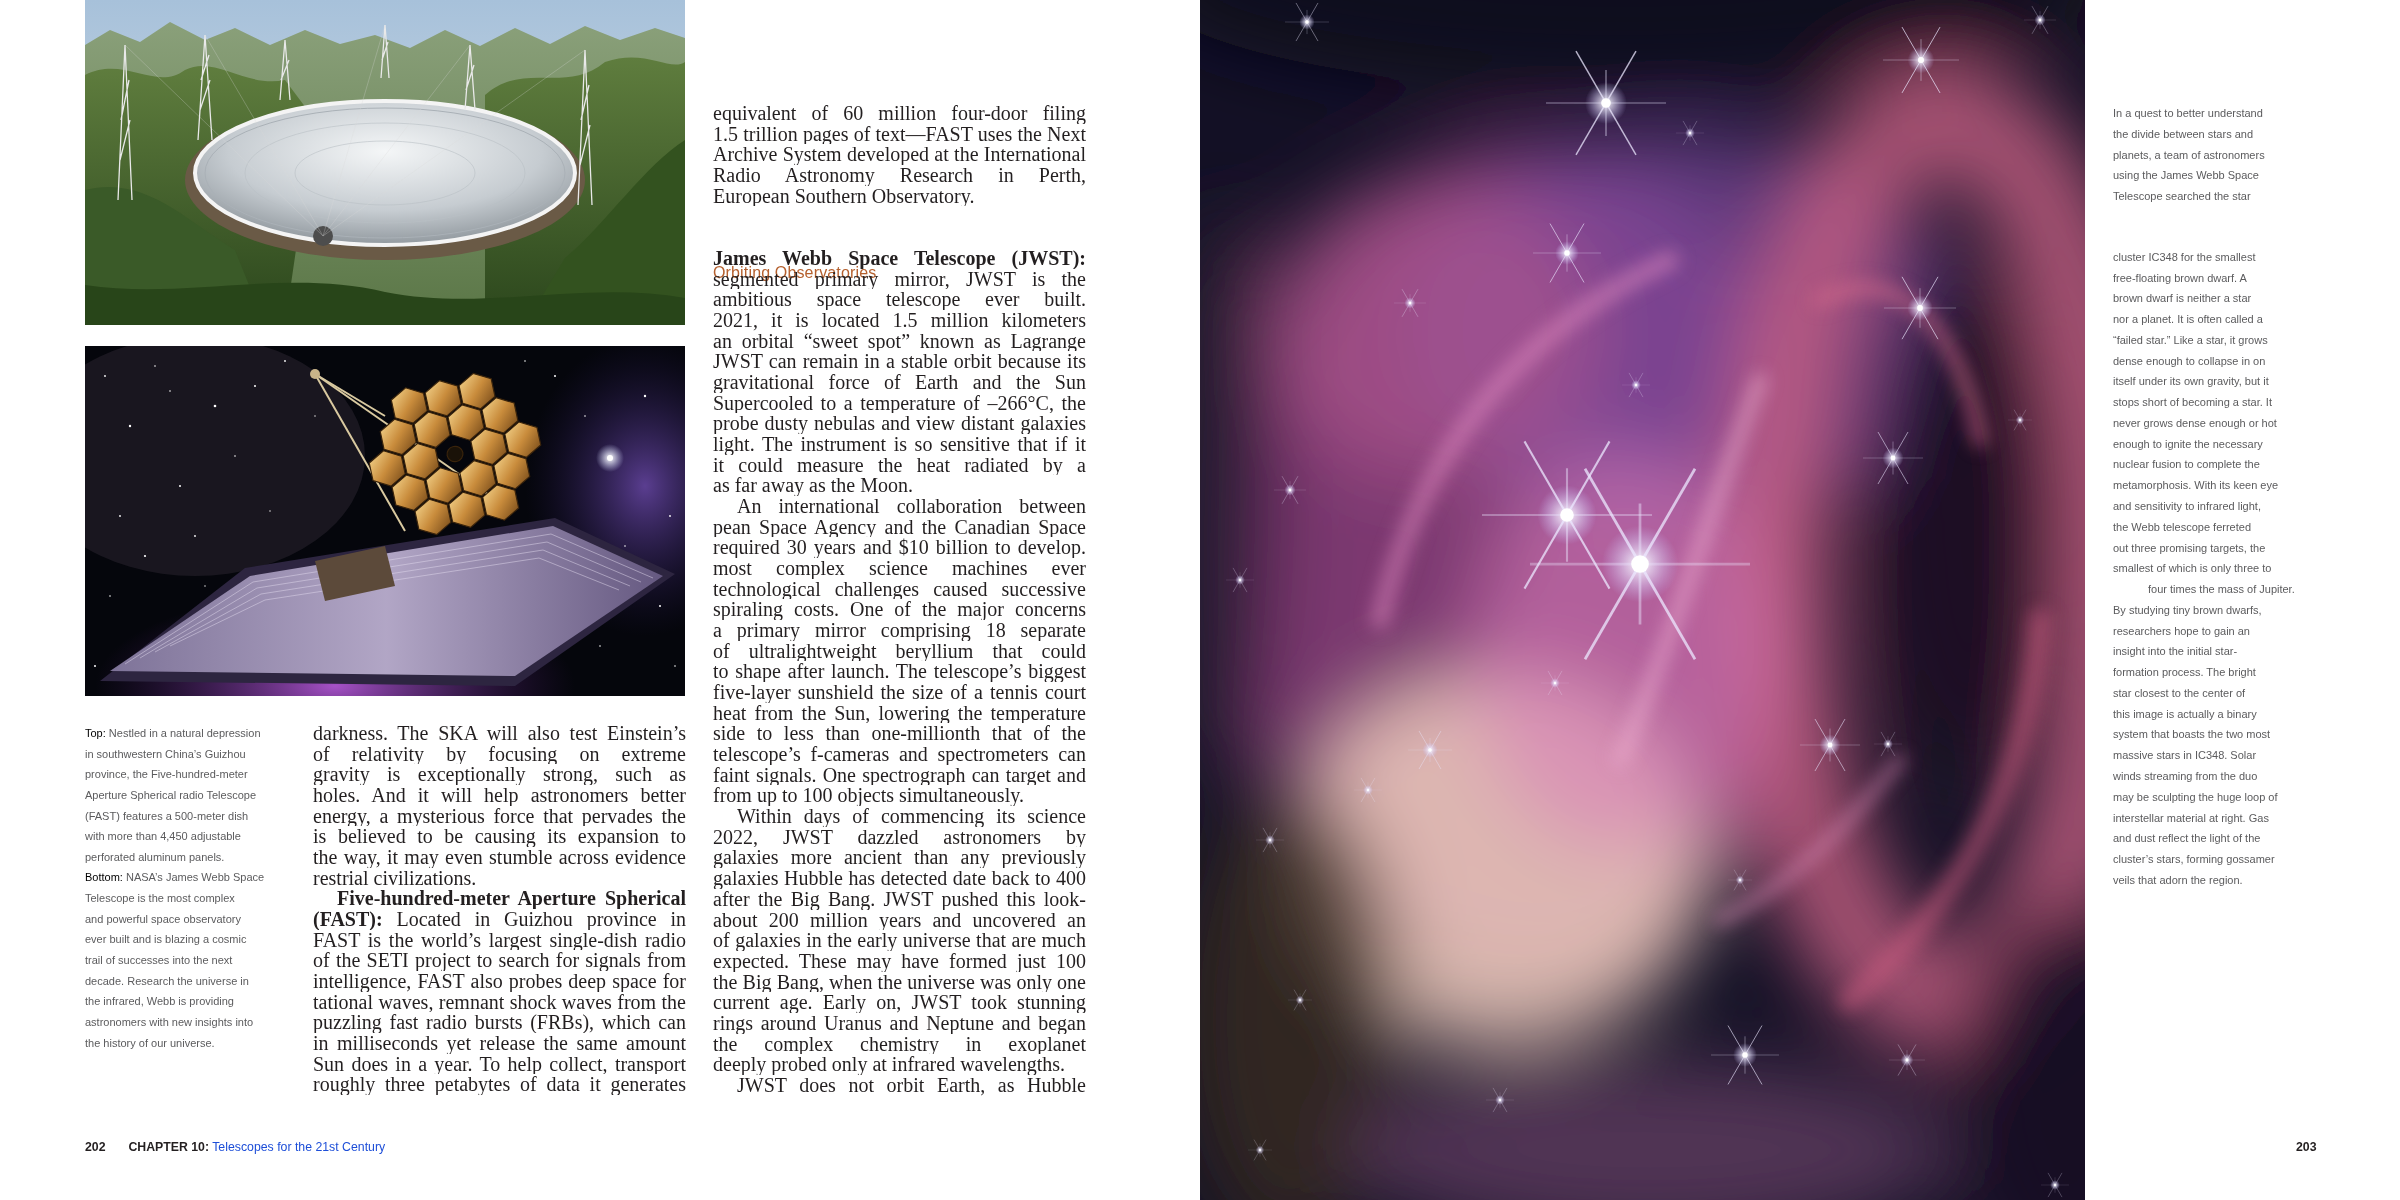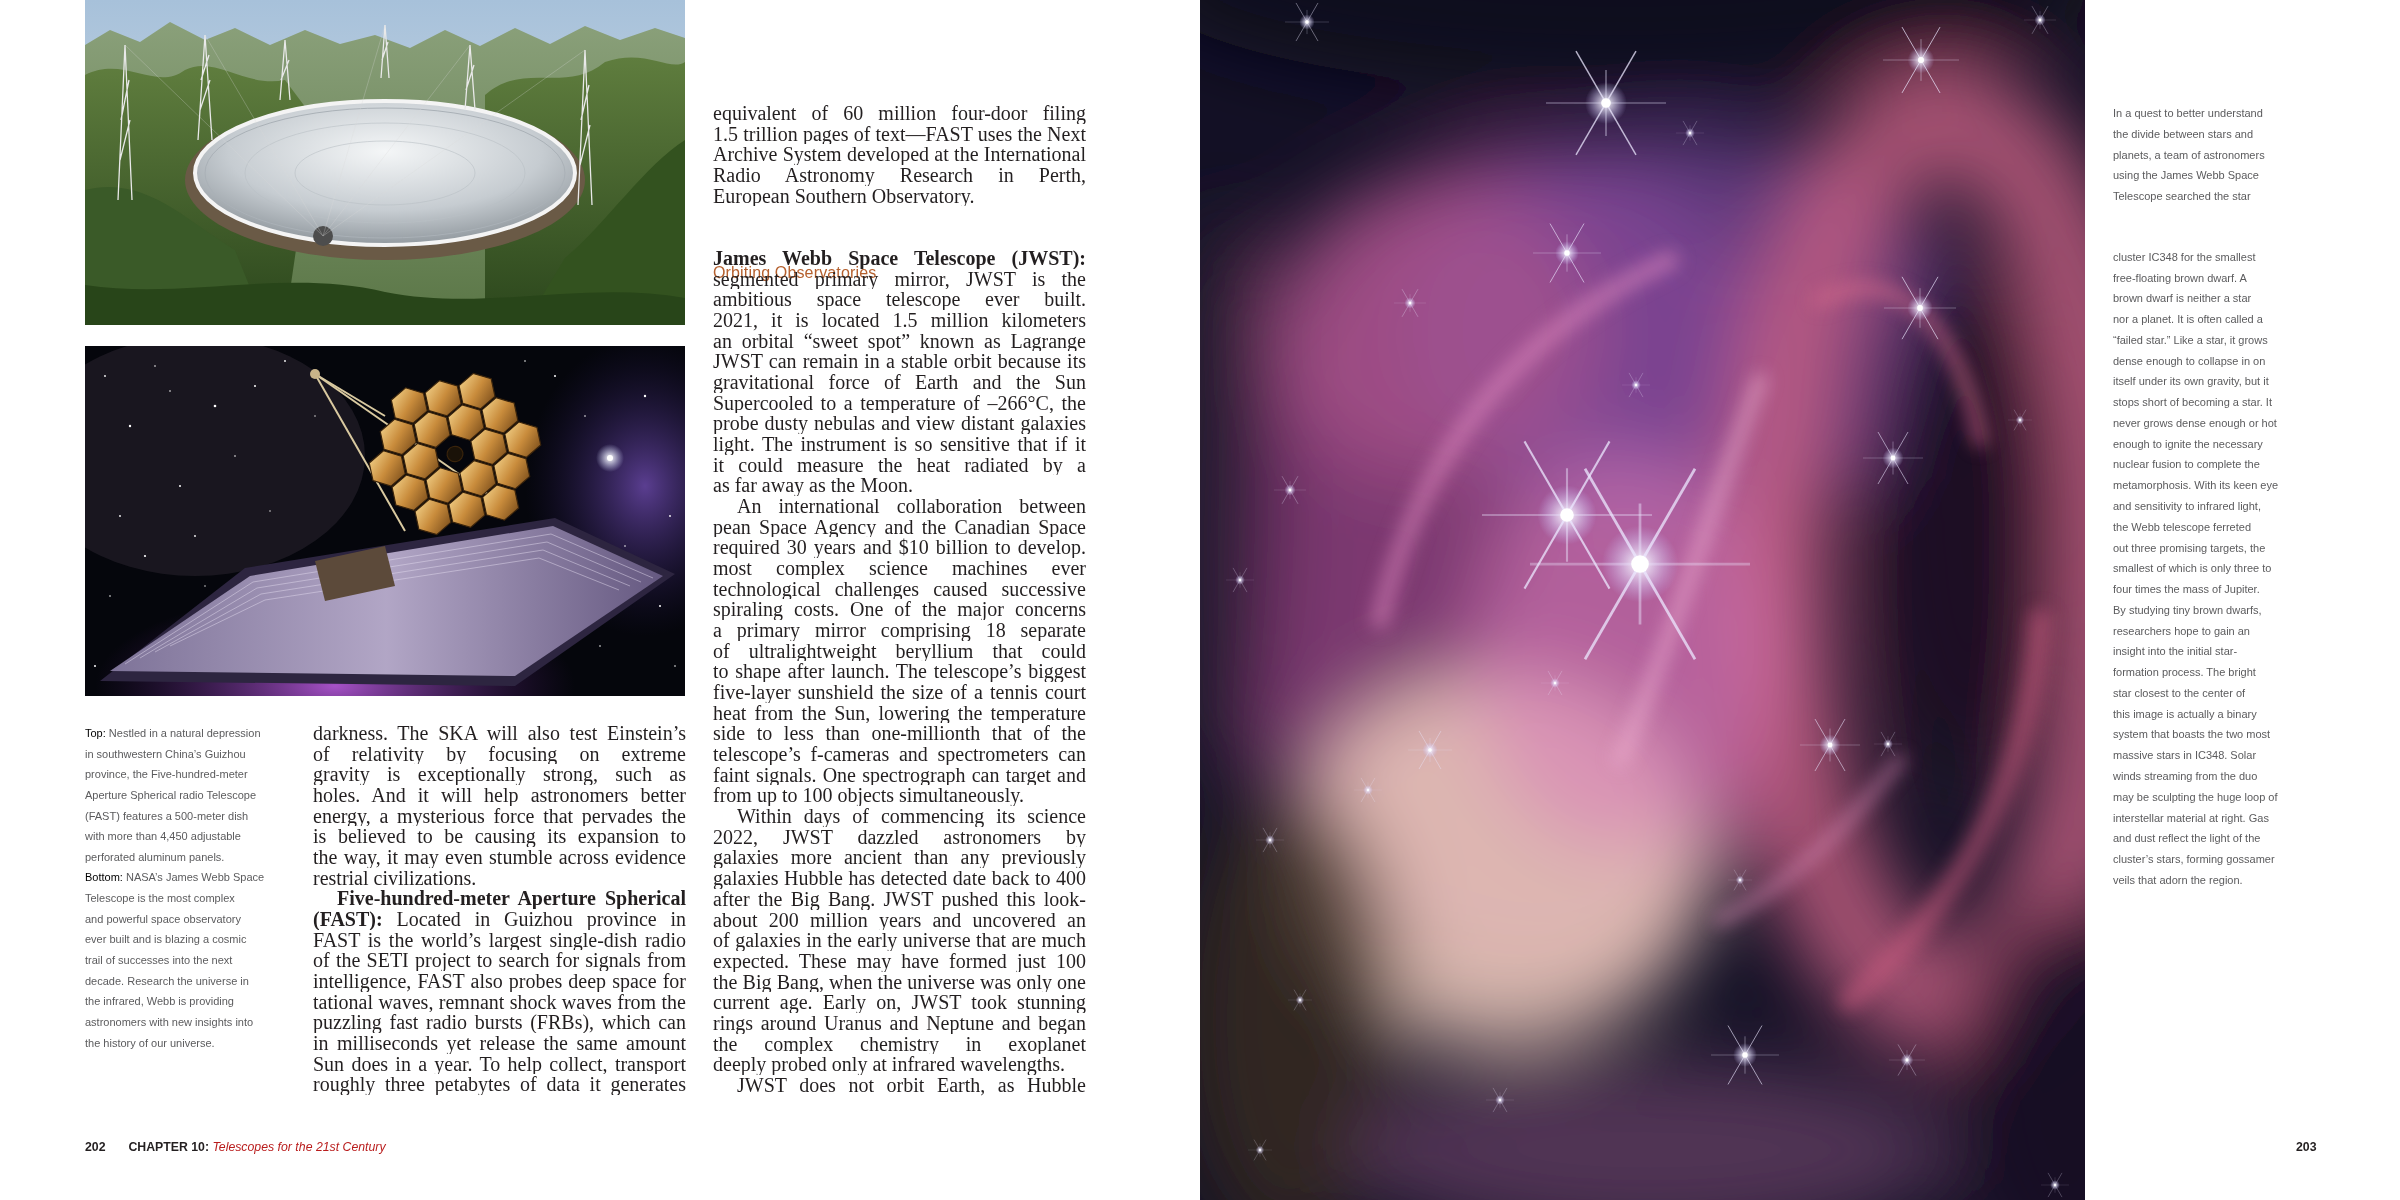--- a/index.html
+++ b/index.html
@@ -19,21 +19,21 @@
 
     .caption-col { position: absolute; font-family: Liberation Sans, sans-serif; font-size: 11px; color: #5b5b5d; }
     .caption-col .line { height: 20.65px; line-height: 20.65px; white-space: nowrap; }
     .caption-col .line b { font-weight: normal; color: #000000; text-align: right; }
 
     .section-heading { position: absolute; left: 713px; top: 226px; font-family: "Liberation Sans", sans-serif; font-size: 16px; line-height: 22px; letter-spacing: 0.15px; }
 
     .footer { position: absolute; top: 1138px; font-family: "Liberation Sans", sans-serif; font-size: 12.3px; line-height: 18px; white-space: nowrap; }
     .footer .num { font-weight: bold; color: #231f20; }
     .footer .chap { font-weight: bold; color: #231f20; }
-    .footer .title { color: #b91c1c; font-style: italic; }
+    .footer .title { color: #1d4ed8; }
   </style>
 </head>
 <body>
 
 <div class="spread">
 
   <div class="page page-left">
 
     <div class="photo" style="left:85px;top:0;width:600px;height:325px;">
       <svg viewBox="0 0 600 325" preserveAspectRatio="none">
@@ -389,21 +389,21 @@
         <div class="line" style="height:20.78px;line-height:20.78px;"><span>itself under its own gravity, but it</span></div>
         <div class="line" style="height:20.78px;line-height:20.78px;"><span>stops short of becoming a star. It</span></div>
         <div class="line" style="height:20.78px;line-height:20.78px;"><span>never grows dense enough or hot</span></div>
         <div class="line" style="height:20.78px;line-height:20.78px;"><span>enough to ignite the necessary</span></div>
         <div class="line" style="height:20.78px;line-height:20.78px;"><span>nuclear fusion to complete the</span></div>
         <div class="line" style="height:20.78px;line-height:20.78px;"><span>metamorphosis. With its keen eye</span></div>
         <div class="line" style="height:20.78px;line-height:20.78px;"><span>and sensitivity to infrared light,</span></div>
         <div class="line" style="height:20.78px;line-height:20.78px;"><span>the Webb telescope ferreted</span></div>
         <div class="line" style="height:20.78px;line-height:20.78px;"><span>out three promising targets, the</span></div>
         <div class="line" style="height:20.78px;line-height:20.78px;"><span>smallest of which is only three to</span></div>
-        <div class="line" style="height:20.78px;line-height:20.78px;"><span>four times the mass of Jupiter.</span></div>
+        <div class="line" style="height:20.78px;line-height:20.78px;margin-left:35px;"><span>four times the mass of Jupiter.</span></div>
         <div class="line" style="height:20.78px;line-height:20.78px;"><span>By studying tiny brown dwarfs,</span></div>
         <div class="line" style="height:20.78px;line-height:20.78px;"><span>researchers hope to gain an</span></div>
         <div class="line" style="height:20.78px;line-height:20.78px;"><span>insight into the initial star-</span></div>
         <div class="line" style="height:20.78px;line-height:20.78px;"><span>formation process. The bright</span></div>
         <div class="line" style="height:20.78px;line-height:20.78px;"><span>star closest to the center of</span></div>
         <div class="line" style="height:20.78px;line-height:20.78px;"><span>this image is actually a binary</span></div>
         <div class="line" style="height:20.78px;line-height:20.78px;"><span>system that boasts the two most</span></div>
         <div class="line" style="height:20.78px;line-height:20.78px;"><span>massive stars in IC348. Solar</span></div>
         <div class="line" style="height:20.78px;line-height:20.78px;"><span>winds streaming from the duo</span></div>
         <div class="line" style="height:20.78px;line-height:20.78px;"><span>may be sculpting the huge loop of</span></div>

